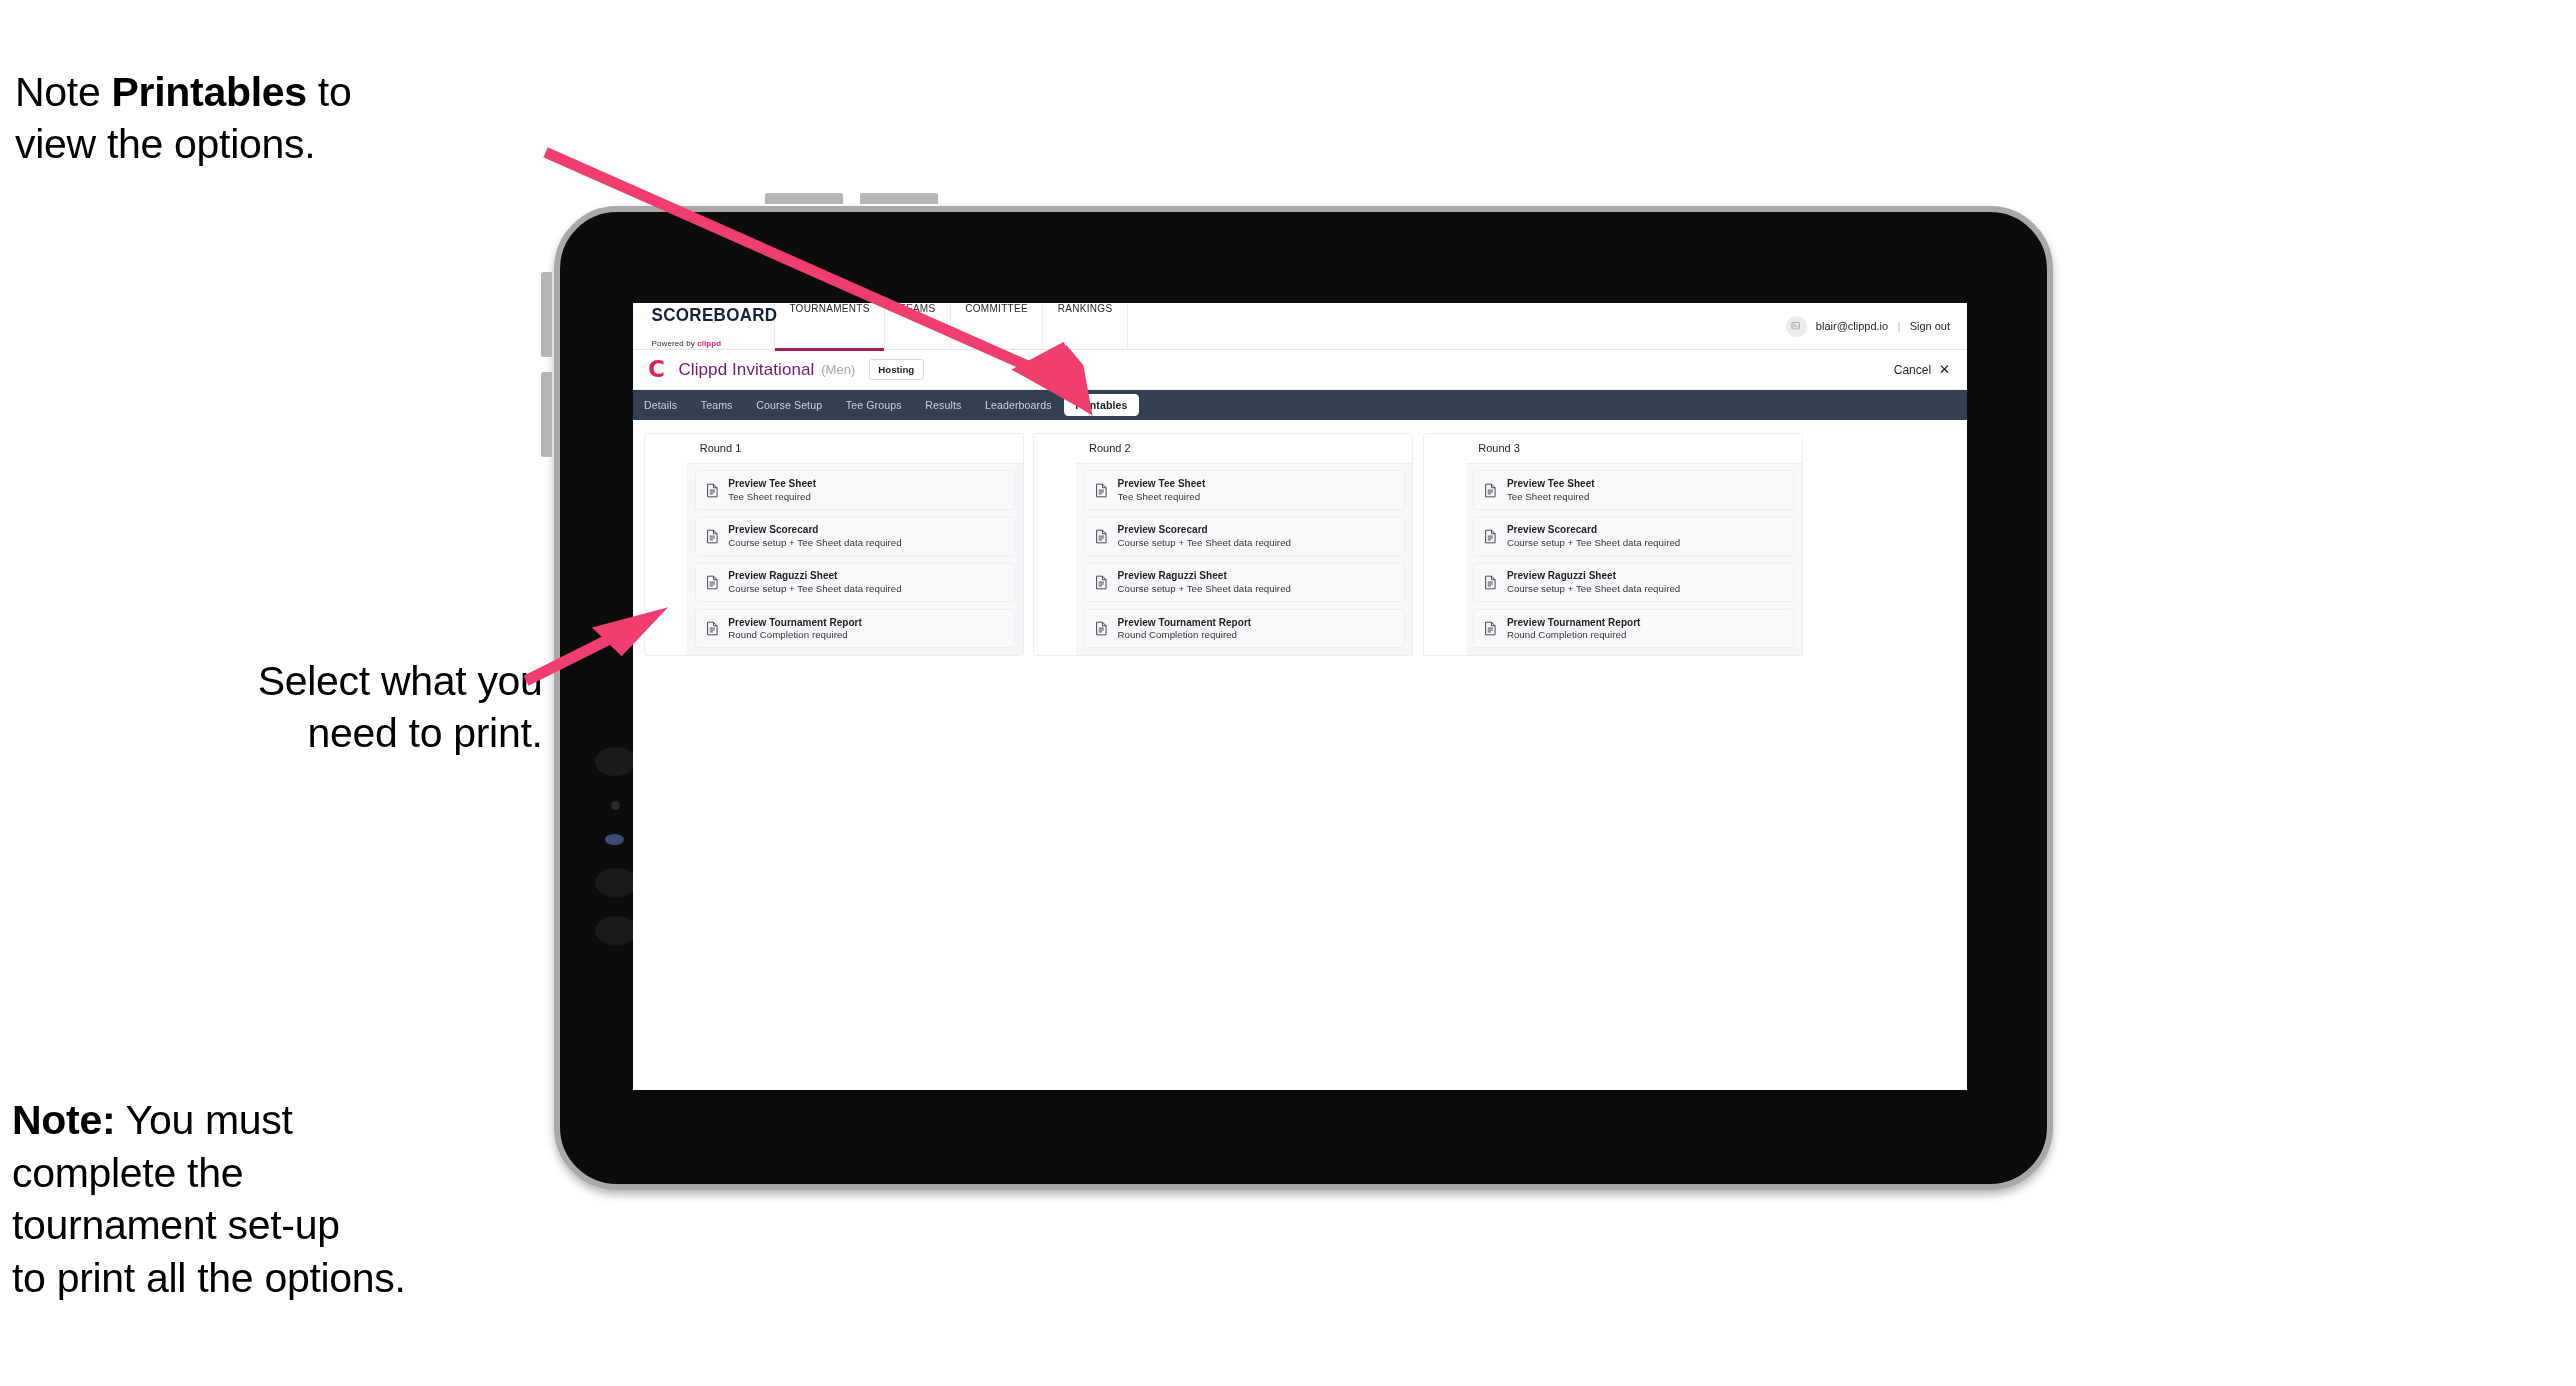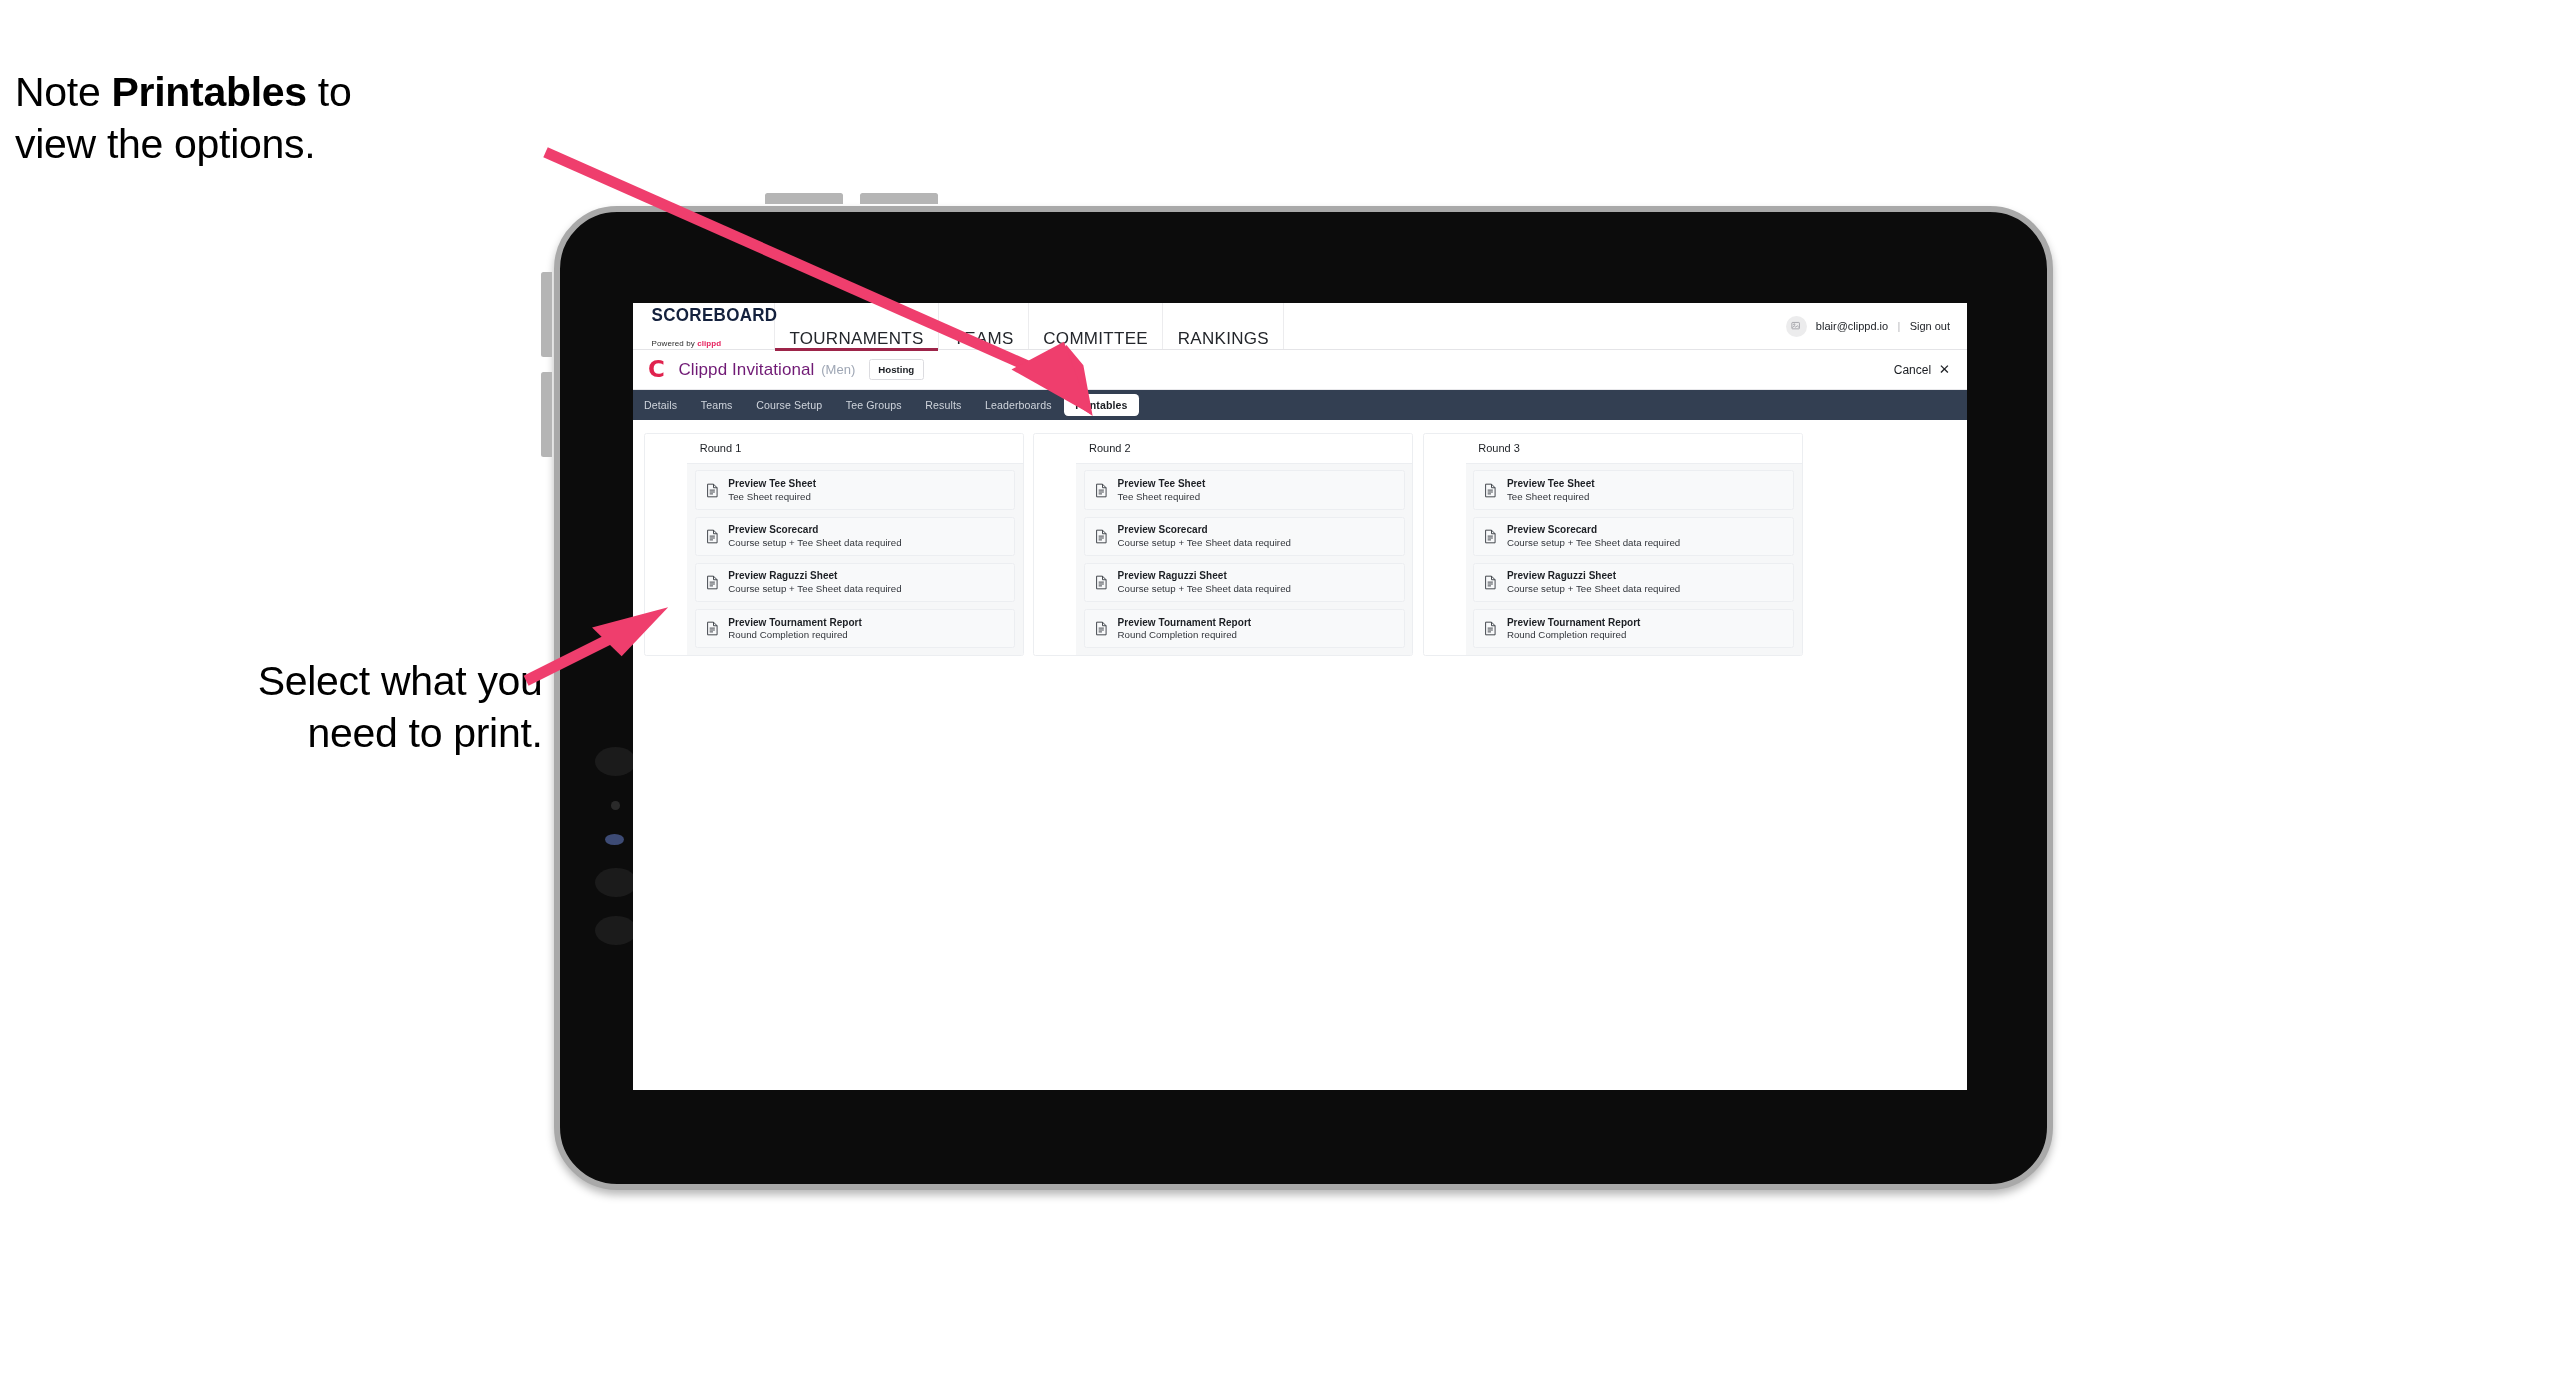--- a/index.html
+++ b/index.html
@@ -135,23 +135,23 @@
     color: #2b2b2b;
     margin-top: 14px;
     letter-spacing: 0.1px;
   }
   #brand-sub .clippd-word {
     color: #e6245f;
     font-weight: 700;
   }
   .topnav-item {
     display: flex;
-    align-items: flex-end;
+    align-items: flex-start;
     padding: 0 14.4px;
-    font-size: 17px;
+    font-size: 10px;
     letter-spacing: 0.3px;
     color: #23262b;
     border-right: 0.8px solid #ececee;
     position: relative;
     cursor: pointer;
     white-space: nowrap;
   }
   .topnav-item.active::after {
     content: "";
     position: absolute;
@@ -316,20 +316,26 @@
 <div id="page">
 
   <div class="annotation" id="ann-click">
     <span>Note </span><b>Printables</b><span> to
 view the options.</span>
   </div>
 
   <div class="annotation" id="ann-select">Select what you
  need to print.</div>
 
+  <div class="annotation" id="ann-note">
+    <b>Note:</b><span> You must
+complete the
+tournament set-up
+to print all the options.</span>
+  </div>
 
   <div id="tablet">
     <div id="tablet-frame"></div>
 
     <div class="top-btn" id="top-btn-1"></div>
     <div class="top-btn" id="top-btn-2"></div>
     <div class="side-btn" id="side-btn-1"></div>
     <div class="side-btn" id="side-btn-2"></div>
 
     <div class="bezel-dot" id="cam-big-1"></div>

